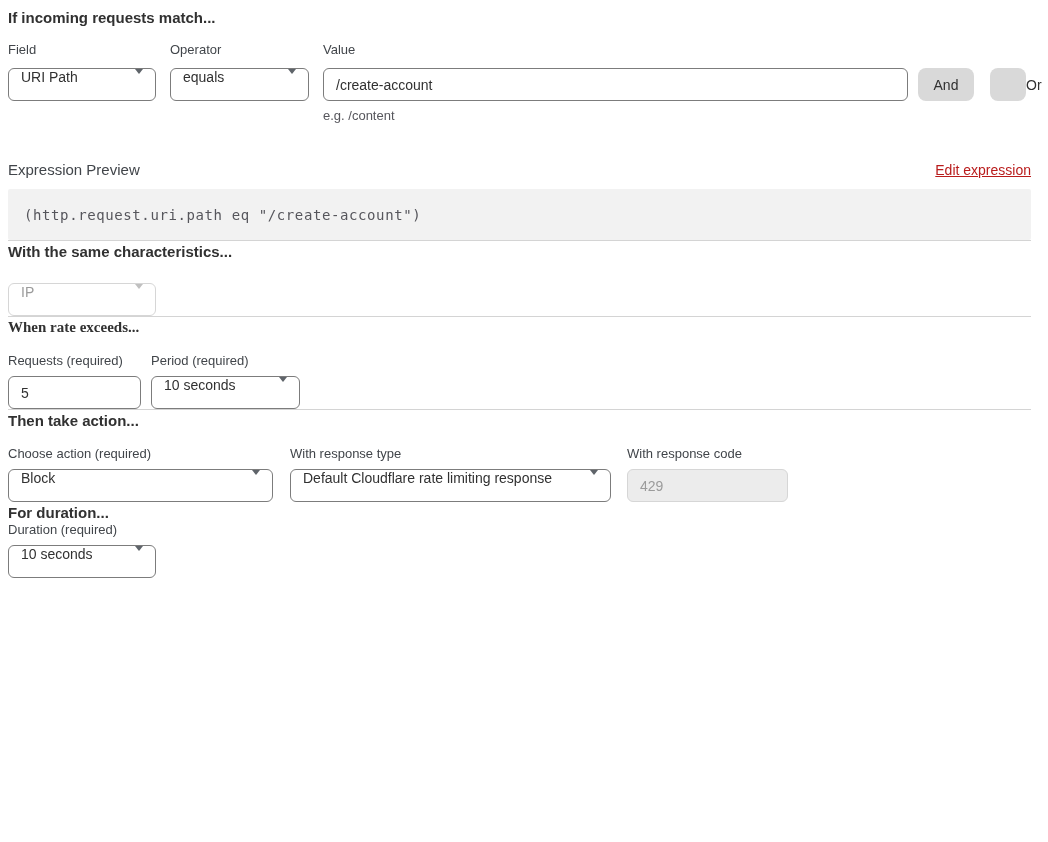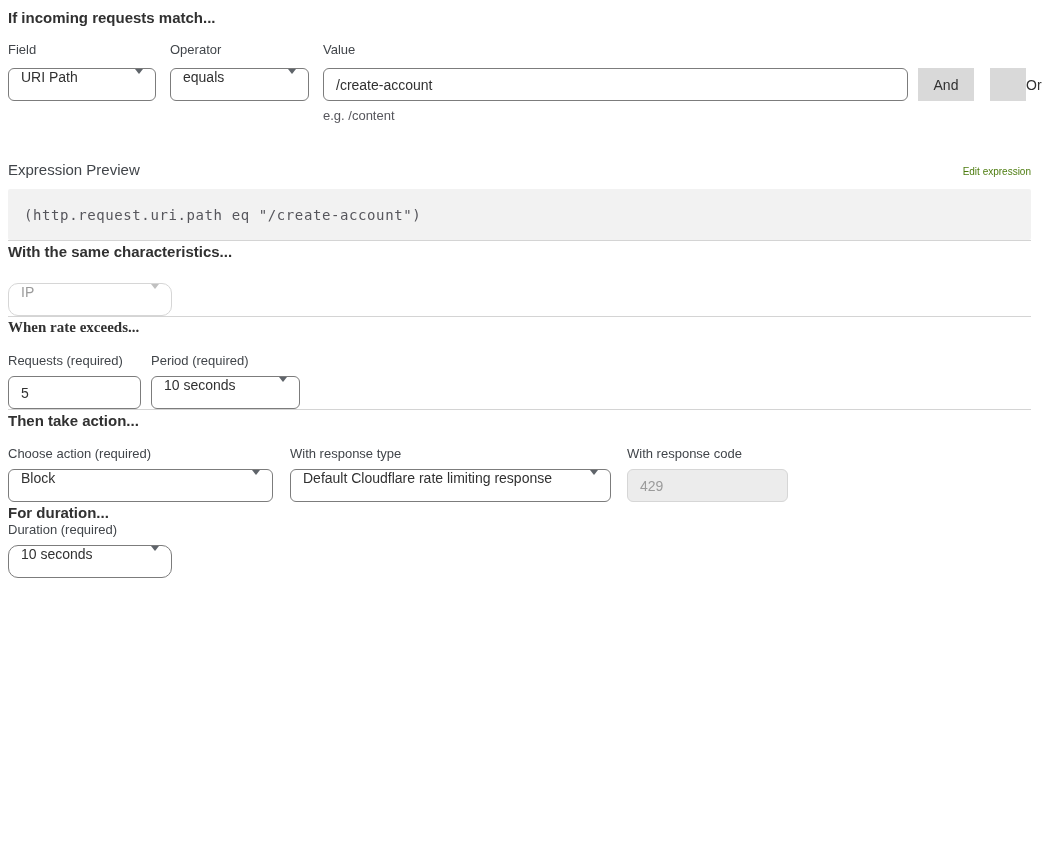--- a/index.html
+++ b/index.html
@@ -63,37 +63,38 @@
   }
   .hint {
     font-size: 13px;
     color: #56565c;
     margin-top: 7px;
   }
   .pill-btn {
     height: 33px;
     background: #d9d9d9;
     border: none;
-    border-radius: 0;
+    border-radius: 8px;
     font-size: 14px;
     color: #313131;
     font-family: "Liberation Sans", "DejaVu Sans", sans-serif;
     cursor: pointer;
     padding: 0;
   }
   .expr-label-row {
     display: flex;
     justify-content: space-between;
     align-items: baseline;
     margin-top: 38px;
   }
   .expr-label { font-size: 15px; color: #41454a; }
   .edit-link {
-    font-size: 10px;
-    color: #4d7c0f;
+    font-size: 14px;
+    color: #b91c1c;
+    text-decoration: underline;
     cursor: pointer;
   }
   .code-box {
     margin-top: 11px;
     height: 51px;
     background: #f2f2f2;
     border-radius: 2px;
     display: flex;
     align-items: center;
     padding: 0 16px;
@@ -110,21 +111,21 @@
   }
   
   .w-field   { width: 148px; margin-right: 14px; }
   .w-op      { width: 139px; margin-right: 14px; }
   .w-value   { width: 585px; }
   .w-req     { width: 133px; margin-right: 10px; }
   .w-period  { width: 149px; }
   .w-action  { width: 265px; margin-right: 17px; }
   .w-rtype   { width: 321px; margin-right: 16px; }
   .w-rcode   { width: 161px; }
-  .w-small   { width: 164px; border-radius: 10px; }
+  .w-small   { width: 148px; }
   .btn-and { width: 56px; margin-left: 10px; }
   .btn-or  { width: 34px; margin-left: 16px; padding-left: 36px; }
   .btn-offset { margin-top: 25px; display: flex; }
   .mt-d1 { margin-top: 33px; }
   .mt-h2 { margin-top: 38px; }
   .mt-d2 { margin-top: 30px; }
   .mt-h3 { margin-top: 40px; font-family: Liberation Serif, serif; }
   .mt-lbl { margin-top: 16px; }
   .mt-ctl { margin-top: 8px; }
   .mt-d3 { margin-top: 46px; }

